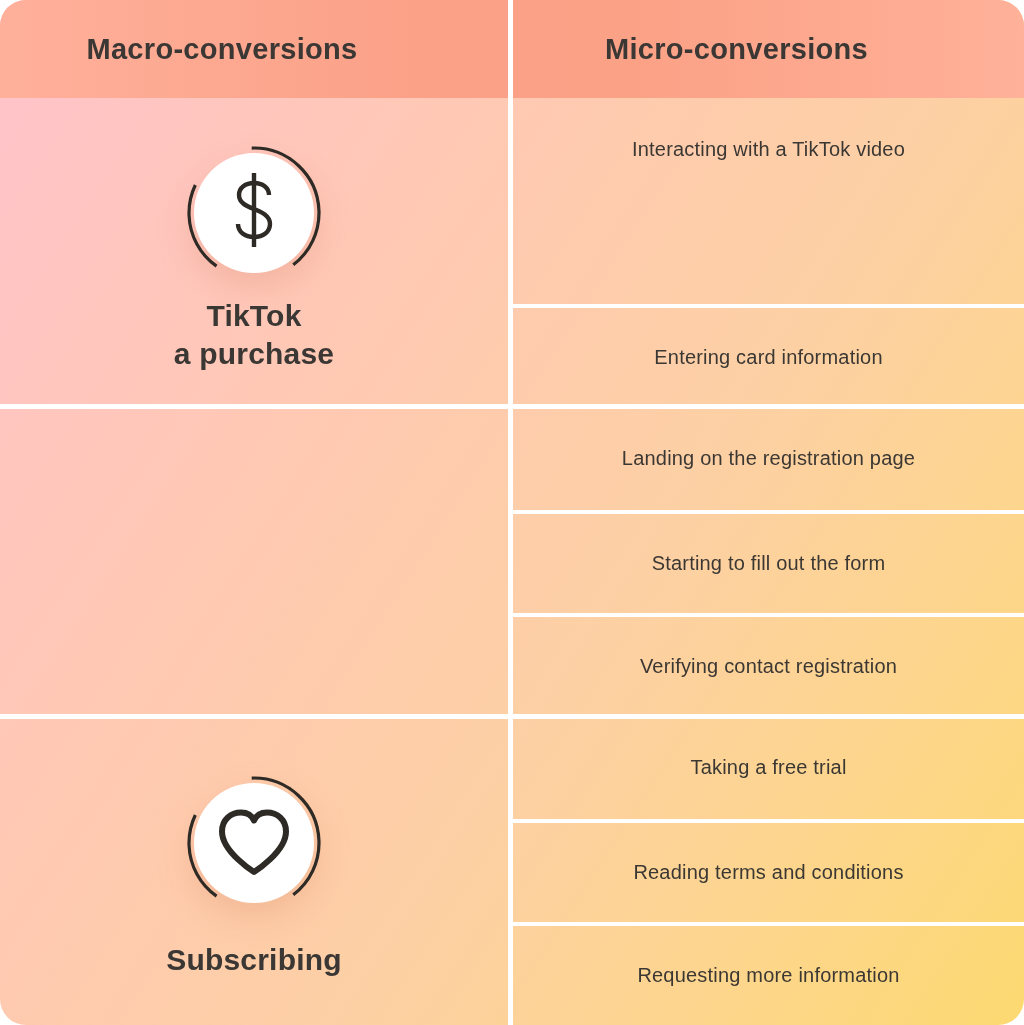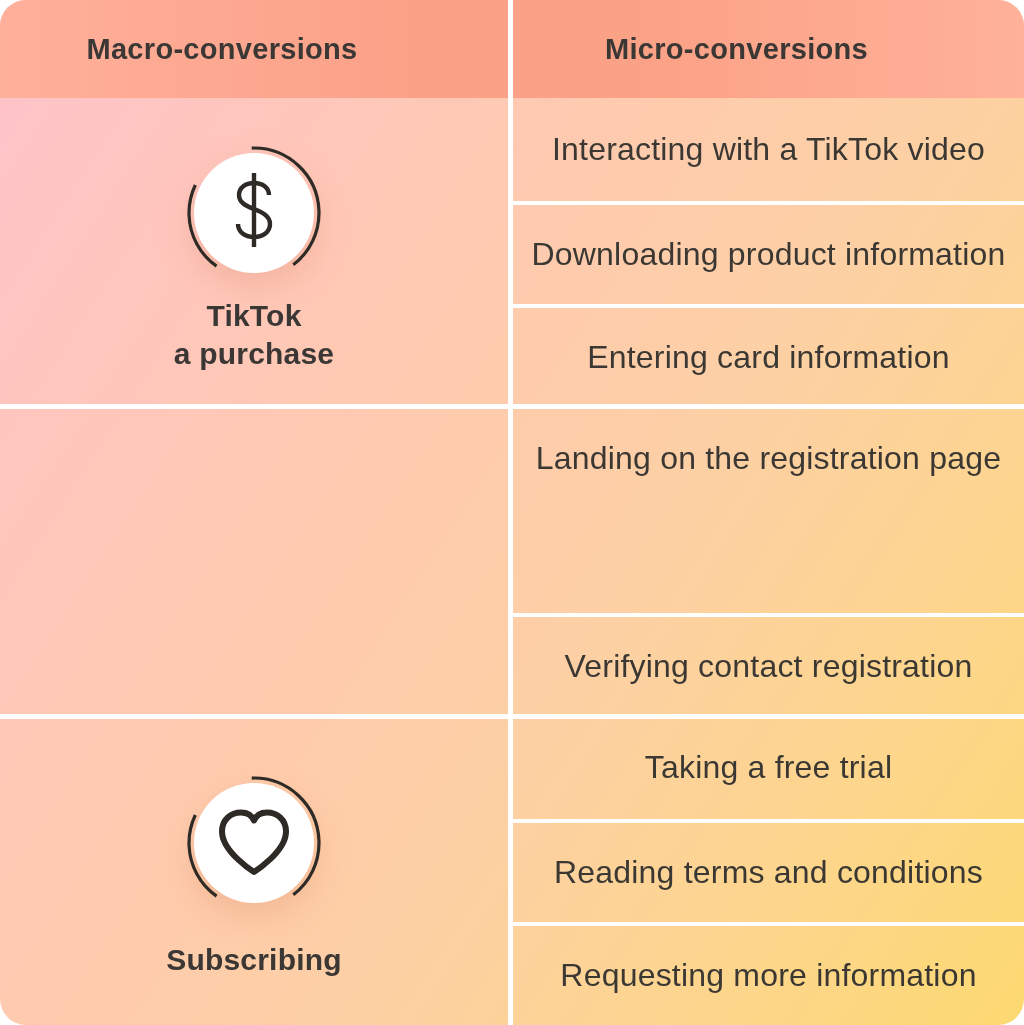--- a/index.html
+++ b/index.html
@@ -85,21 +85,21 @@
     letter-spacing: 0.2px;
   }
   .macro-label span { display: block; }
 
   .micro-cell {
     grid-column: 3;
     display: flex;
     align-items: center;
     justify-content: center;
     color: #3b3834;
-    font-size: 32px;
+    font-size: 20px;
     font-weight: 500;
     letter-spacing: 0.2px;
     text-align: left;
     padding: 6px 10px;
   }
   .micro-cell.div-top { border-top: 4px solid #ffffff; }
 
   
   .full-divider {
     position: absolute;
@@ -150,23 +150,23 @@
           <path d="M70,99 C70,99 38,79 38,58.5 C38,46.5 47,39.5 57,39.5 C63.5,39.5 68,42.8 70,47.5
                    C72,42.8 76.5,39.5 83,39.5 C93,39.5 102,46.5 102,58.5 C102,79 70,99 70,99 Z" fill="none" stroke="#2e2a25" stroke-width="6" stroke-linejoin="round" stroke-linecap="round"></path>
         </svg>
       </div>
       <div class="macro-label">
         <span>Subscribing</span>
       </div>
     </div>
 
     <div class="micro-cell" style="grid-row:1">Interacting with a TikTok video</div>
-    <div class="micro-cell div-top" style="grid-row:2">Downloading product information</div>
     <div class="micro-cell div-top" style="grid-row:3">Entering card information</div>
     <div class="micro-cell" style="grid-row:4">Landing on the registration page</div>
+    <div class="micro-cell div-top" style="grid-row:5">Starting to fill out the form</div>
     <div class="micro-cell div-top" style="grid-row:6">Verifying contact registration</div>
     <div class="micro-cell" style="grid-row:7">Taking a free trial</div>
     <div class="micro-cell div-top" style="grid-row:8">Reading terms and conditions</div>
     <div class="micro-cell div-top" style="grid-row:9">Requesting more information</div>
 
     <div class="full-divider fd-1"></div>
     <div class="full-divider fd-2"></div>
 
   </div>
 </div>

